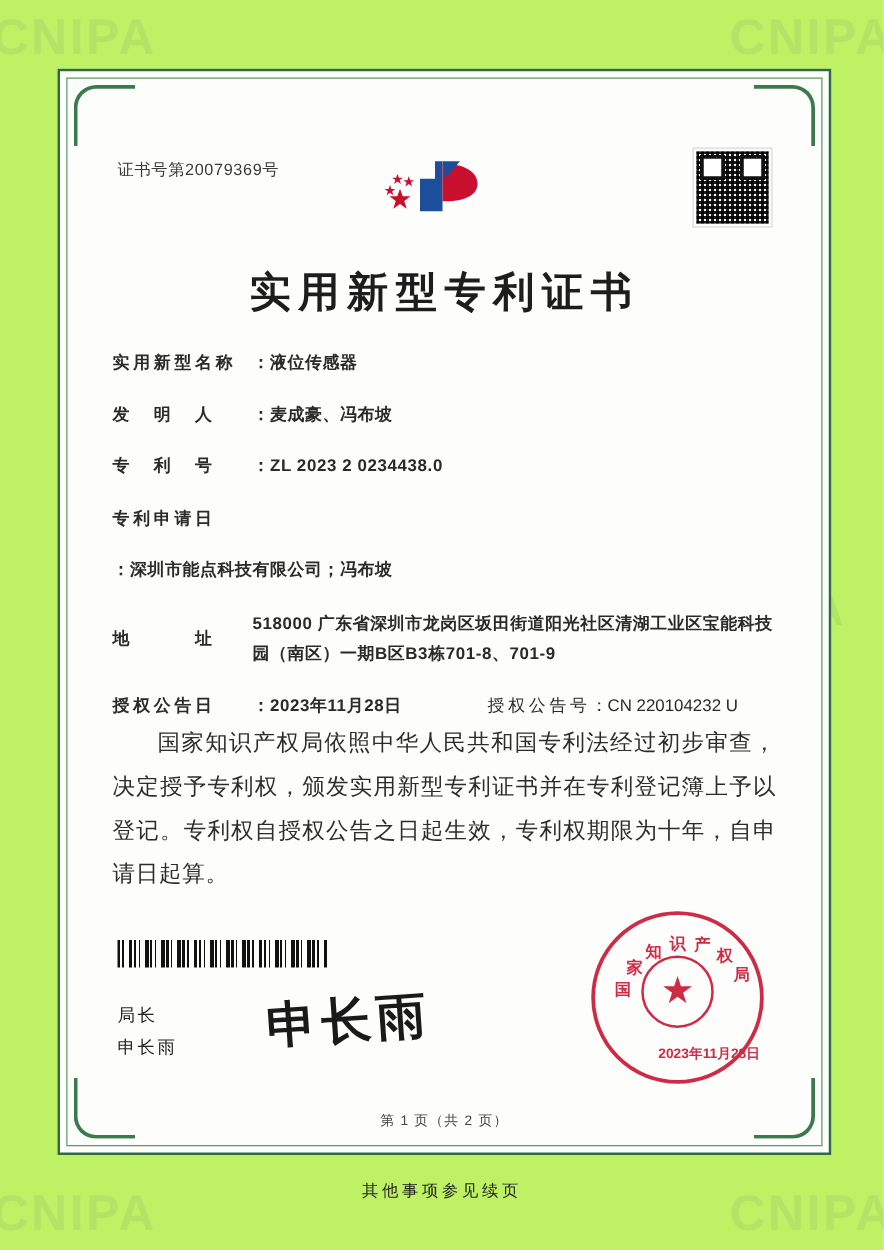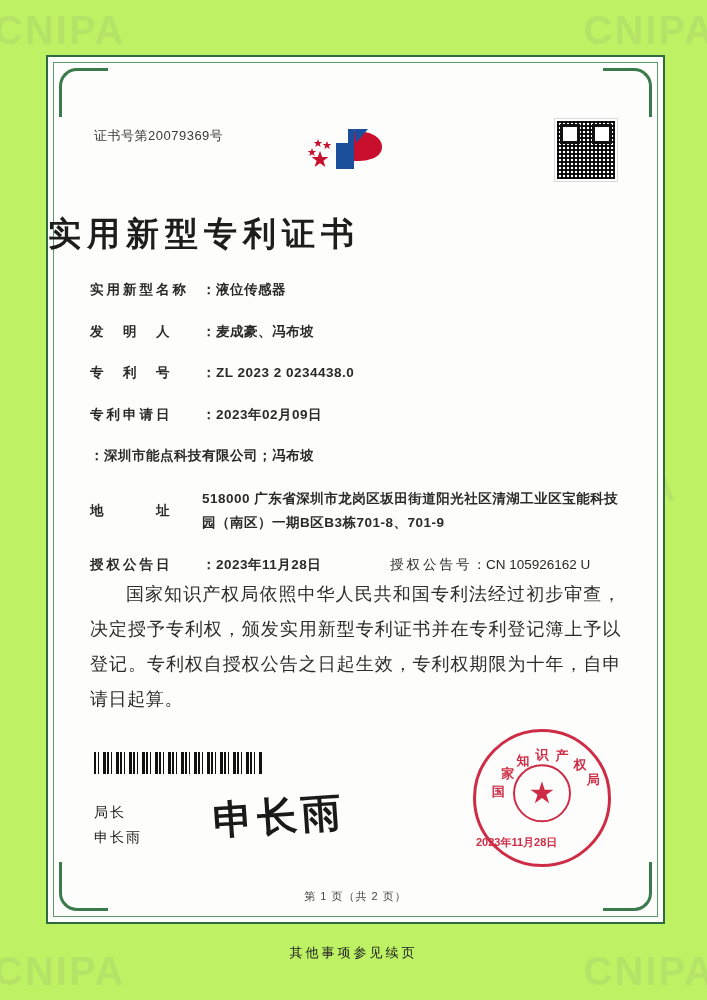--- a/index.html
+++ b/index.html
@@ -98,20 +98,21 @@
     left: 0; right: 0;
     top: 60px;
     height: 72px;
     display: flex;
     justify-content: center;
   }
   .title {
     position: absolute;
     left: 0; right: 0;
     top: 155px;
+    text-align: center;
     font-family: Liberation Serif, serif;
     font-size: 33px;
     font-weight: bold;
     letter-spacing: 6px;
     color: #1d1d1d;
   }
 
   .fields {
     position: absolute;
     left: 42px;
@@ -228,21 +229,21 @@
     display: flex;
     align-items: center;
     justify-content: center;
     font-size: 30px;
     line-height: 1;
   }
   .seal .seal-date {
     position: absolute;
     left: 0; right: 0;
     bottom: 14px;
-    text-align: left;
+    text-align: right;
     font-size: 11px;
     font-weight: bold;
   }
 
   .pagenum {
     position: absolute;
     left: 0; right: 0;
     bottom: 18px;
     text-align: center;
     font-size: 11px;
@@ -306,37 +307,36 @@
       <div class="frow">
         <div class="flabel">发　明　人</div>
         <div class="fval">：麦成豪、冯布坡</div>
       </div>
       <div class="frow">
         <div class="flabel">专　利　号</div>
         <div class="fval">：ZL 2023 2 0234438.0</div>
       </div>
       <div class="frow">
         <div class="flabel">专利申请日</div>
-        <div class="fval">：2023年02月09日</div>
       </div>
       <div class="frow">
         <div class="fval">：深圳市能点科技有限公司；冯布坡</div>
       </div>
       <div class="frow addr">
         <div class="flabel">地　　　址</div>
         <div class="fval">518000 广东省深圳市龙岗区坂田街道阳光社区清湖工业区宝能科技园（南区）一期B区B3栋701-8、701-9</div>
       </div>
       <div class="pubrow">
         <div class="left">
           <div class="flabel">授权公告日</div>
           <div class="fval">：2023年11月28日</div>
         </div>
         <div class="right">
           <div style="letter-spacing:3px;">授权公告号</div>
-          <div>：CN 105926162 U</div>
+          <div>：CN 220104232 U</div>
         </div>
       </div>
     </div>
 
     <div class="para">
       <p>国家知识产权局依照中华人民共和国专利法经过初步审查，决定授予专利权，颁发实用新型专利证书并在专利登记簿上予以登记。专利权自授权公告之日起生效，专利权期限为十年，自申请日起算。</p>
     </div>
 
     <div class="barcode"></div>
 

